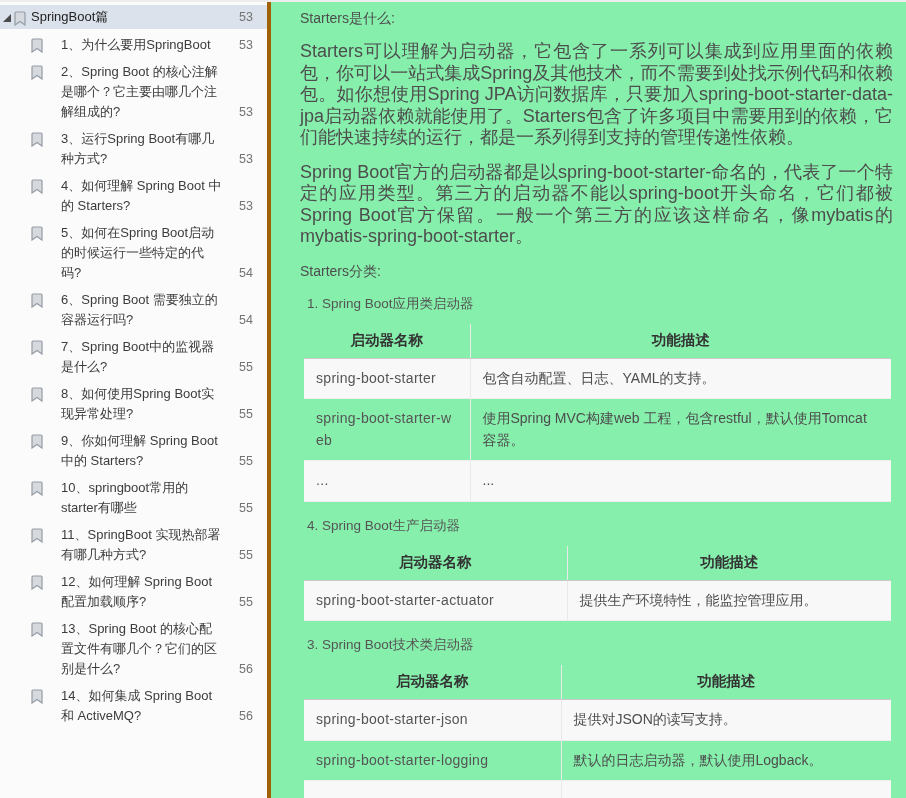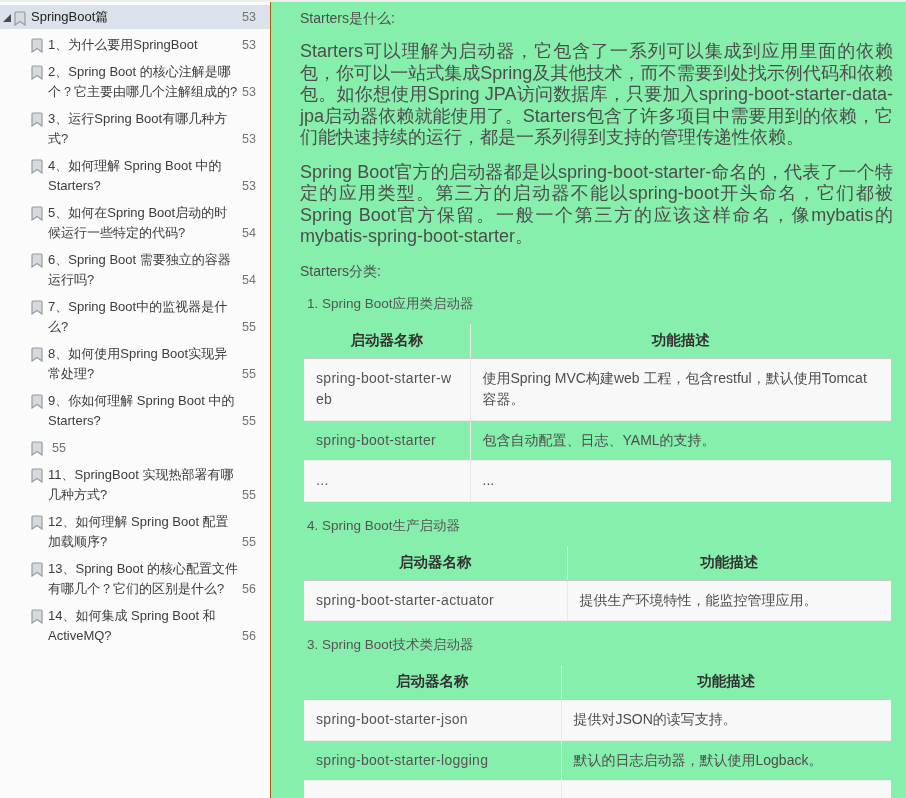--- a/index.html
+++ b/index.html
@@ -14,40 +14,40 @@
     background:#fdfdfd;
     overflow:hidden;
     border-top:2px solid #ededed;
   }
 
   
   .sidebar {
     position:absolute; left:0; top:0; bottom:0;
     width:271px;
     background:#fbfbfb;
-    border-right:1px solid #a16207;
+    border-right:4px solid #a16207;
     padding-top:3px;
     overflow:hidden;
   }
   .toc-row {
     display:flex;
     align-items:flex-start;
     margin-bottom:7px;
     font-size:13px;
     line-height:20px;
     color:#3c3c3c;
     cursor:default;
   }
   .toc-row.root {
     background:#dbe2eb;
     padding:2px 0 2px 2px;
     margin-bottom:6px;
     color:#222;
   }
-  .toc-row.child { padding-left:31px; }
+  .toc-row.child { padding-left:31px;gap:13px; }
   .expander {
     width:0; height:0;
     margin:7px 3px 0 1px;
     border-left:8px solid transparent;
     border-bottom:8px solid #4a4a4a;
     flex:none;
   }
   .bm-icon {
     flex:none;
     width:12px; height:15px;
@@ -220,20 +220,21 @@
         </span>
         <span class="toc-label">9、你如何理解 Spring Boot 中的 Starters?</span>
         <span class="toc-page">55</span>
       </div>
       <div class="toc-row child">
         <span class="bm-icon">
           <svg viewBox="0 0 12 15" width="12" height="15">
             <path d="M2 1h8c0.6 0 1 0.4 1 1v12l-5-3.6L1 14V2c0-0.6 0.4-1 1-1z" fill="#d6dade" stroke="#959ca4" stroke-width="1.2"></path>
           </svg>
         </span>
+        <span class="toc-label">10、springboot常用的starter有哪些</span>
         <span class="toc-page">55</span>
       </div>
       <div class="toc-row child">
         <span class="bm-icon">
           <svg viewBox="0 0 12 15" width="12" height="15">
             <path d="M2 1h8c0.6 0 1 0.4 1 1v12l-5-3.6L1 14V2c0-0.6 0.4-1 1-1z" fill="#d6dade" stroke="#959ca4" stroke-width="1.2"></path>
           </svg>
         </span>
         <span class="toc-label">11、SpringBoot 实现热部署有哪几种方式?</span>
         <span class="toc-page">55</span>
@@ -280,26 +281,26 @@
     <p class="list-caption">1. Spring Boot应用类启动器</p>
     <table class="starter-tbl tbl-apps">
       <thead>
         <tr>
           <th>启动器名称</th>
           <th>功能描述</th>
         </tr>
       </thead>
       <tbody>
         <tr>
+            <td class="starter-name">spring-boot-starter</td>
+            <td>包含自动配置、日志、YAML的支持。</td>
+          </tr>
+          <tr>
             <td class="starter-name">spring-boot-starter-web</td>
             <td>使用Spring MVC构建web 工程，包含restful，默认使用Tomcat容器。</td>
-          </tr>
-          <tr>
-            <td class="starter-name">spring-boot-starter</td>
-            <td>包含自动配置、日志、YAML的支持。</td>
           </tr>
           <tr>
             <td class="starter-name">...</td>
             <td>...</td>
           </tr>
       </tbody>
     </table>
 
     <p class="list-caption">4. Spring Boot生产启动器</p>
     <table class="starter-tbl tbl-prod">

